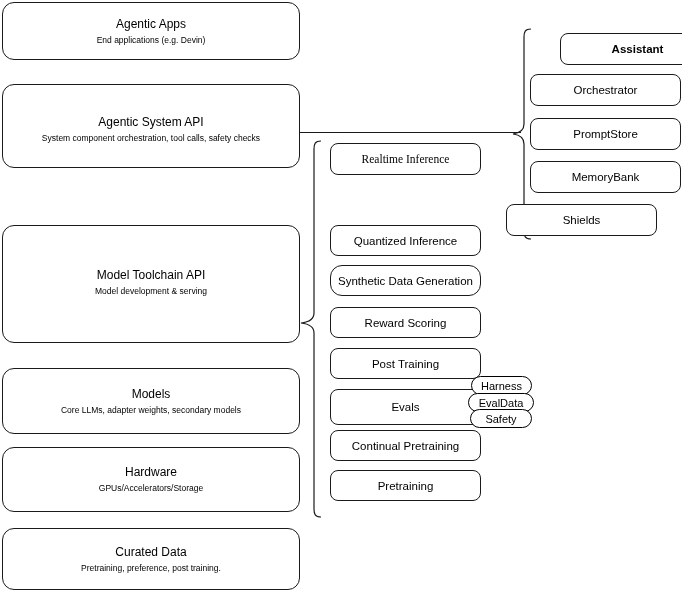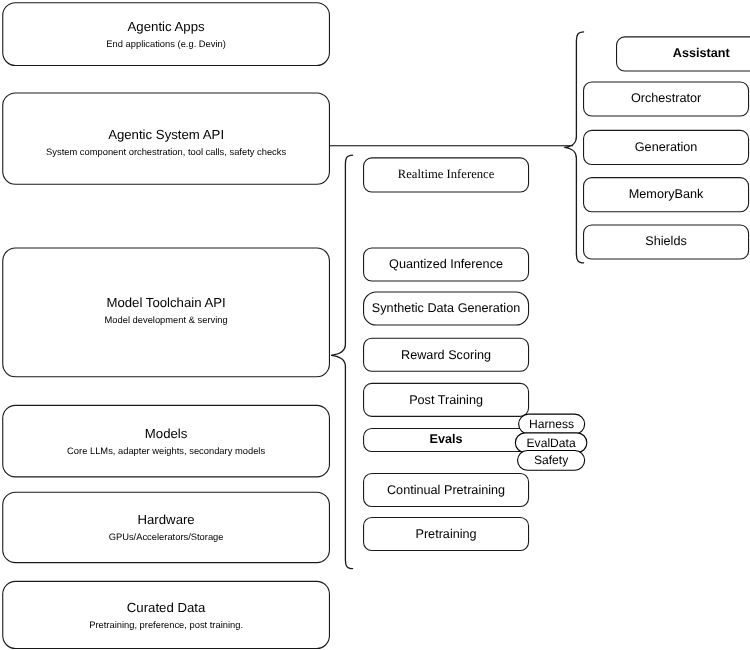--- a/index.html
+++ b/index.html
@@ -134,36 +134,36 @@
   <div class="connector" style="left:300px; top:132px; width:221px; height:1px;"></div>
 
   <div class="brace" style="left:512px; top:28px; width:20px; height:212px;">
     <svg width="20" height="212" viewBox="0 0 20 212">
       <path d="M19 1 C13 1 12 4 12 9 L12 96 C12 102 9 105 1 106 C9 107 12 110 12 116 L12 203 C12 208 13 211 19 211" fill="none" stroke="#1a1a1a" stroke-width="1.2"></path>
     </svg>
   </div>
 
   <div class="capsule" style="left:560px; top:33px; width:155px; height:32px;font-weight:bold;">Assistant</div>
   <div class="capsule" style="left:530px; top:74px; width:151px; height:32px;">Orchestrator</div>
-  <div class="capsule" style="left:530px; top:118px; width:151px; height:32px;">Generation</div>
+  <div class="capsule" style="left:530px; top:118px; width:151px; height:32px;">PromptStore</div>
   <div class="capsule" style="left:530px; top:161px; width:151px; height:32px;">MemoryBank</div>
-  <div class="capsule" style="left:530px; top:204px; width:151px; height:32px;">Shields</div>
+  <div class="capsule" style="left:506px; top:204px; width:151px; height:32px;">Shields</div>
 
   <div class="brace" style="left:300px; top:140px; width:22px; height:378px;">
     <svg width="22" height="378" viewBox="0 0 22 378">
       <path d="M21 1 C15 1 14 4 14 9 L14 173 C14 179 10 182 1 183 C10 184 14 187 14 193 L14 369 C14 374 15 377 21 377" fill="none" stroke="#1a1a1a" stroke-width="1.2"></path>
     </svg>
   </div>
 
   <div class="capsule" style="left:330px; top:143px; width:151px; height:32px;font-family:Liberation Serif, serif;">Realtime Inference</div>
   <div class="capsule" style="left:330px; top:225px; width:151px; height:31px;">Quantized Inference</div>
   <div class="capsule" style="left:330px; top:265px; width:151px; height:31px;border-radius:12px;">Synthetic Data Generation</div>
   <div class="capsule" style="left:330px; top:307px; width:151px; height:31px;">Reward Scoring</div>
   <div class="capsule" style="left:330px; top:348px; width:151px; height:31px;">Post Training</div>
-  <div class="capsule" style="left:330px; top:389px; width:151px; height:22px;font-weight:bold;">Evals</div>
+  <div class="capsule" style="left:330px; top:389px; width:151px; height:36px;">Evals</div>
   <div class="capsule" style="left:330px; top:430px; width:151px; height:31px;">Continual Pretraining</div>
   <div class="capsule" style="left:330px; top:470px; width:151px; height:31px;">Pretraining</div>
 
   <div class="pill" style="left:471px; top:376px; width:61px; height:19px;">Harness</div>
   <div class="pill" style="left:468px; top:393px; width:66px; height:19px;">EvalData</div>
   <div class="pill" style="left:470px; top:409px; width:62px; height:19px;">Safety</div>
 
 </div>
 
 </body></html>

